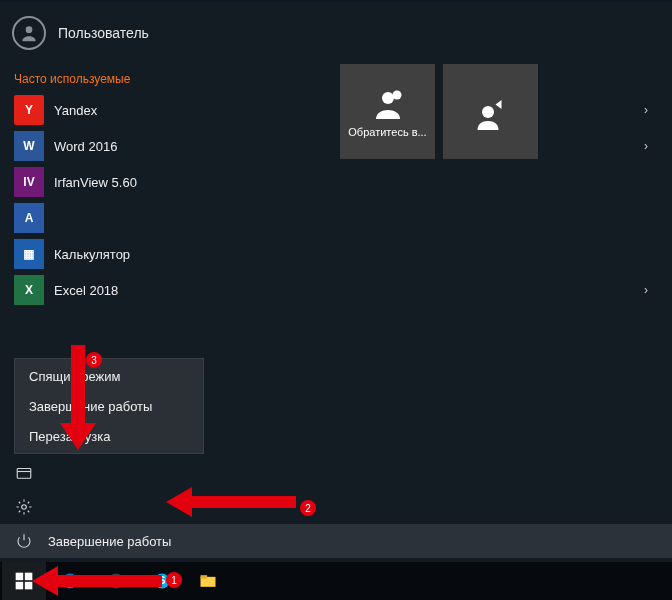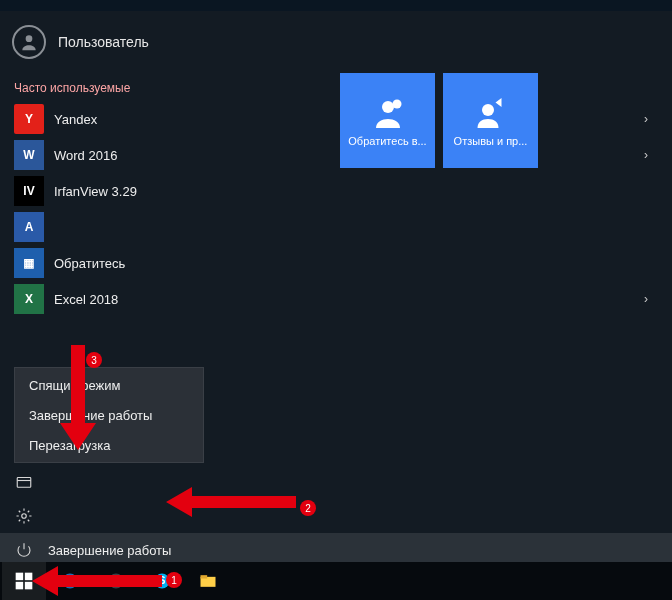--- a/index.html
+++ b/index.html
@@ -1,50 +1,50 @@
 <!DOCTYPE html>
 <html><head>
 <meta charset="utf-8">
 <style>
 * { margin:0; padding:0; box-sizing:border-box; font-family:"Segoe UI",Arial,sans-serif; }
 body { width:672px; height:600px; background:#0a1622; overflow:hidden; position:relative; }
-.start-menu { position:absolute; left:0; top:11px; width:100%; height:562px; background:#131b23; color:#fff; }
+.start-menu { position:absolute; left:0; top:2px; width:100%; height:562px; background:#131b23; color:#fff; }
 .user-row { display:flex; align-items:center; padding:14px 12px; gap:12px; }
 .avatar { width:34px; height:34px; border-radius:50%; border:2px solid #8a8f95; display:flex; align-items:center; justify-content:center; }
 .avatar svg { width:20px; height:20px; fill:#8a8f95; }
 .user-name { font-size:14px; color:#e6e6e6; }
-.section-label { font-size:12px; color:#fca5a5; padding:8px 14px 6px; }
+.section-label { font-size:12px; color:#f97316; padding:8px 14px 6px; }
 .app-list { padding:0 6px; }
 .app-item { display:flex; align-items:center; height:36px; padding:0 8px; gap:10px; cursor:pointer; }
 .app-icon { width:30px; height:30px; display:flex; align-items:center; justify-content:center; font-size:12px; font-weight:bold; color:#fff; }
 .app-label { flex:1; font-size:13px; color:#eee; }
 .chevron { font-size:12px; color:#ccc; padding-right:10px; }
 .tiles { position:absolute; left:340px; top:62px; display:flex; gap:8px; }
-.tile { width:95px; height:95px; background:#3b82f6; display:flex; flex-direction:column; align-items:center; justify-content:center; color:#fff; cursor:pointer; }
+.tile { width:95px; height:95px; background:#404040; display:flex; flex-direction:column; align-items:center; justify-content:center; color:#fff; cursor:pointer; }
 .tile svg { width:36px; height:36px; fill:#fff; margin-top:6px; }
 .tile-label { font-size:11px; padding:4px 4px 6px; text-align:center; white-space:nowrap; overflow:hidden; text-overflow:ellipsis; width:100%; }
 .bottom-options { position:absolute; bottom:0; left:0; width:100%; padding:4px 0 6px; }
 .opt-row { display:flex; align-items:center; height:34px; padding:0 14px; gap:14px; cursor:pointer; }
 .opt-row.highlight { background:rgba(255,255,255,0.10); }
 .opt-icon { width:20px; height:20px; display:flex; align-items:center; justify-content:center; }
 .opt-icon svg { width:18px; height:18px; stroke:#d7d7d7; fill:none; stroke-width:1.5; }
 .opt-label { font-size:13px; color:#eee; }
 .submenu { position:absolute; left:14px; bottom:110px; width:190px; background:#2b3037; border:1px solid #3a3f46; padding:2px 0; z-index:5; }
 .sub-item { height:30px; display:flex; align-items:center; padding:0 14px; font-size:13px; color:#eee; cursor:pointer; }
 .taskbar { position:absolute; left:0; bottom:0; width:100%; height:38px; background:#060a0e; display:flex; align-items:center; padding:0 2px; gap:2px; }
 .tb-item { width:44px; height:38px; display:flex; align-items:center; justify-content:center; cursor:pointer; }
 .tb-item.active { background:rgba(255,255,255,0.08); }
 .tb-item svg { width:20px; height:20px; }
 .red-arrow { position:absolute; z-index:20; pointer-events:none; }
 .arrow-shape { fill:#e3000f; }
 .badge { position:absolute; width:16px; height:16px; border-radius:50%; background:#e3000f; color:#fff; font-size:10px; display:flex; align-items:center; justify-content:center; z-index:25; pointer-events:none; }
 
 .ic-yandex  { background:#e32119; border-radius:2px; }
 .ic-word    { background:#2b579a; }
-.ic-irfan   { background:#000000; }
+.ic-irfan   { background:#701a75; }
 .ic-advego  { background:#2a5aa8; }
 .ic-calc    { background:#1e5fad; }
 .ic-excel   { background:#217346; }
 </style>
 </head>
 <body>
 
 <div class="start-menu">
 
   <div class="user-row">
@@ -65,28 +65,28 @@
         <div class="app-label">Yandex</div>
         <div class="chevron">›</div>
       </div>
       <div class="app-item">
         <div class="app-icon ic-word">W</div>
         <div class="app-label">Word 2016</div>
         <div class="chevron">›</div>
       </div>
       <div class="app-item">
         <div class="app-icon ic-irfan">IV</div>
-        <div class="app-label">IrfanView 3.29</div>
+        <div class="app-label">IrfanView 5.60</div>
       </div>
       <div class="app-item">
         <div class="app-icon ic-advego">A</div>
       </div>
       <div class="app-item">
         <div class="app-icon ic-calc">▦</div>
-        <div class="app-label">Обратитесь</div>
+        <div class="app-label">Калькулятор</div>
       </div>
       <div class="app-item">
         <div class="app-icon ic-excel">X</div>
         <div class="app-label">Excel 2018</div>
         <div class="chevron">›</div>
       </div>
     </div>
 
   <div class="tiles">
     <div class="tile">
@@ -96,21 +96,20 @@
           <circle cx="18" cy="6" r="3" fill="#fff"></circle>
         </svg>
       <div class="tile-label">Обратитесь в...</div>
     </div>
     <div class="tile">
       <svg viewBox="0 0 24 24">
           <circle cx="10" cy="10" r="4"></circle>
           <path d="M3 22c0-4 3-6 7-6s7 2 7 6"></path>
           <path d="M15 5l4-3v6z" fill="#fff"></path>
         </svg>
-      <div class="tile-label">Отзывы и пр...</div>
     </div>
   </div>
 
   <div class="submenu">
     <div class="sub-item">
         <span>Спящий режим</span>
       </div>
     <div class="sub-item">
         <span>Завершение работы</span>
       </div>

